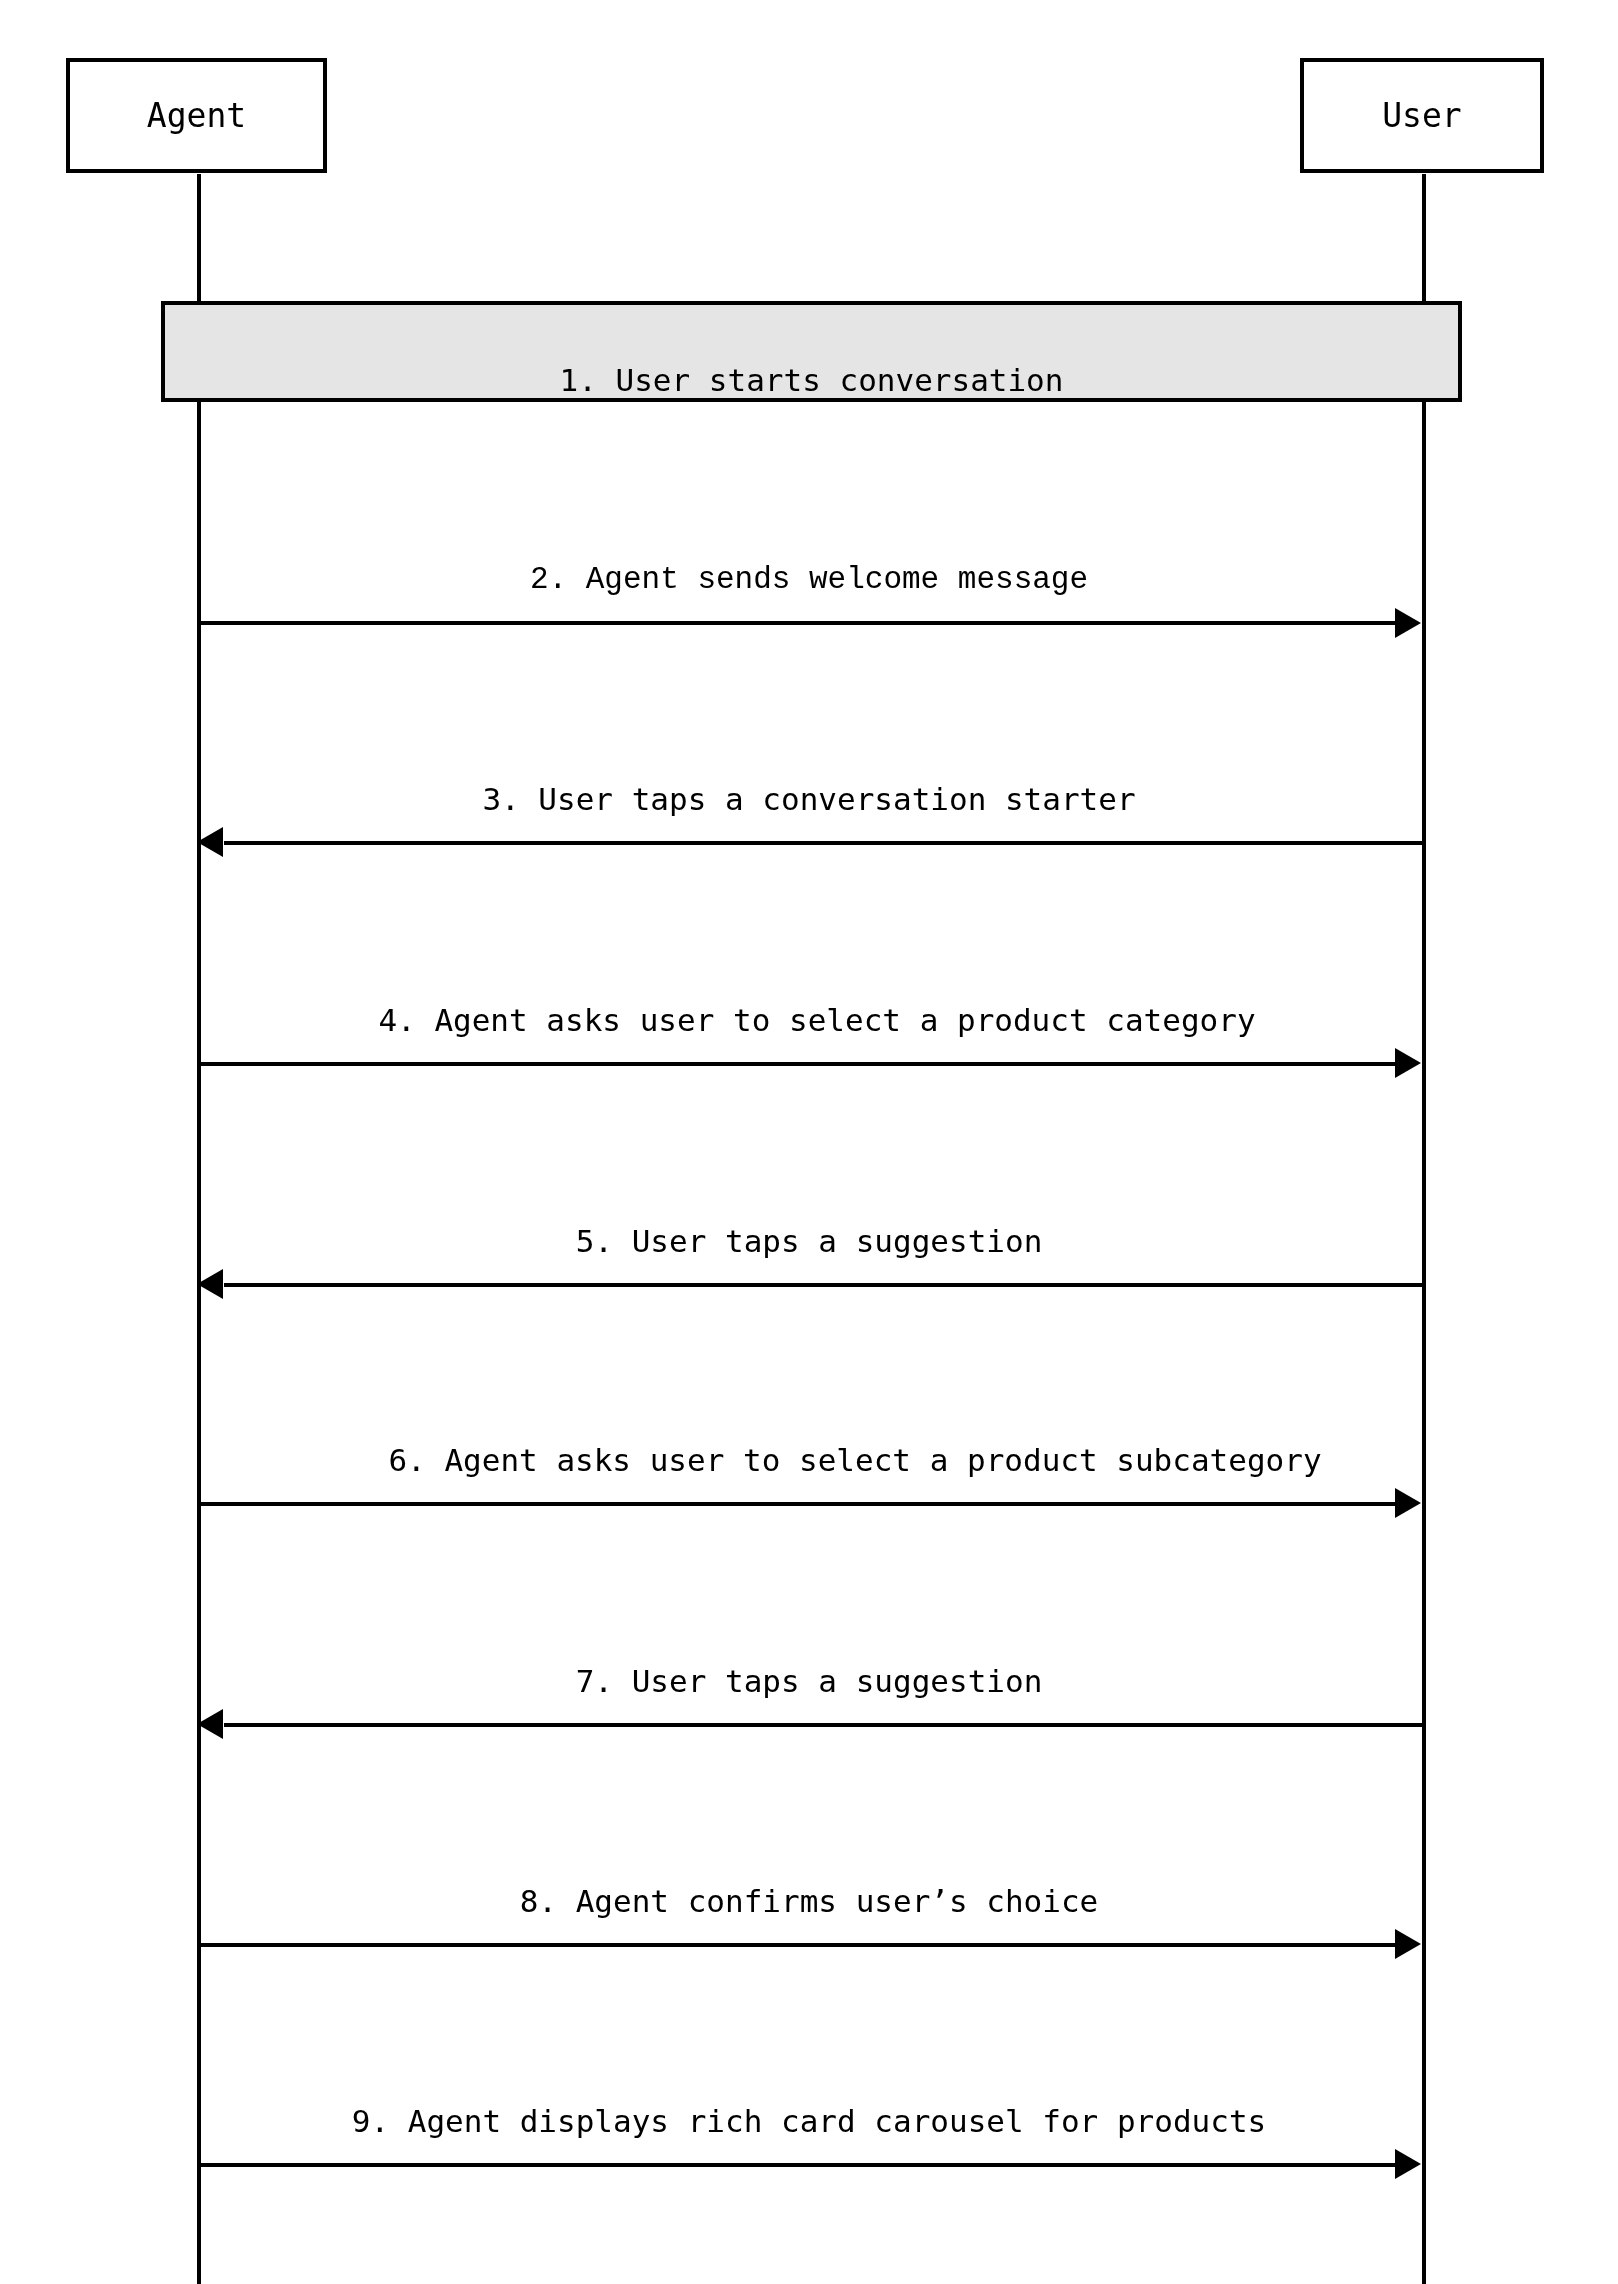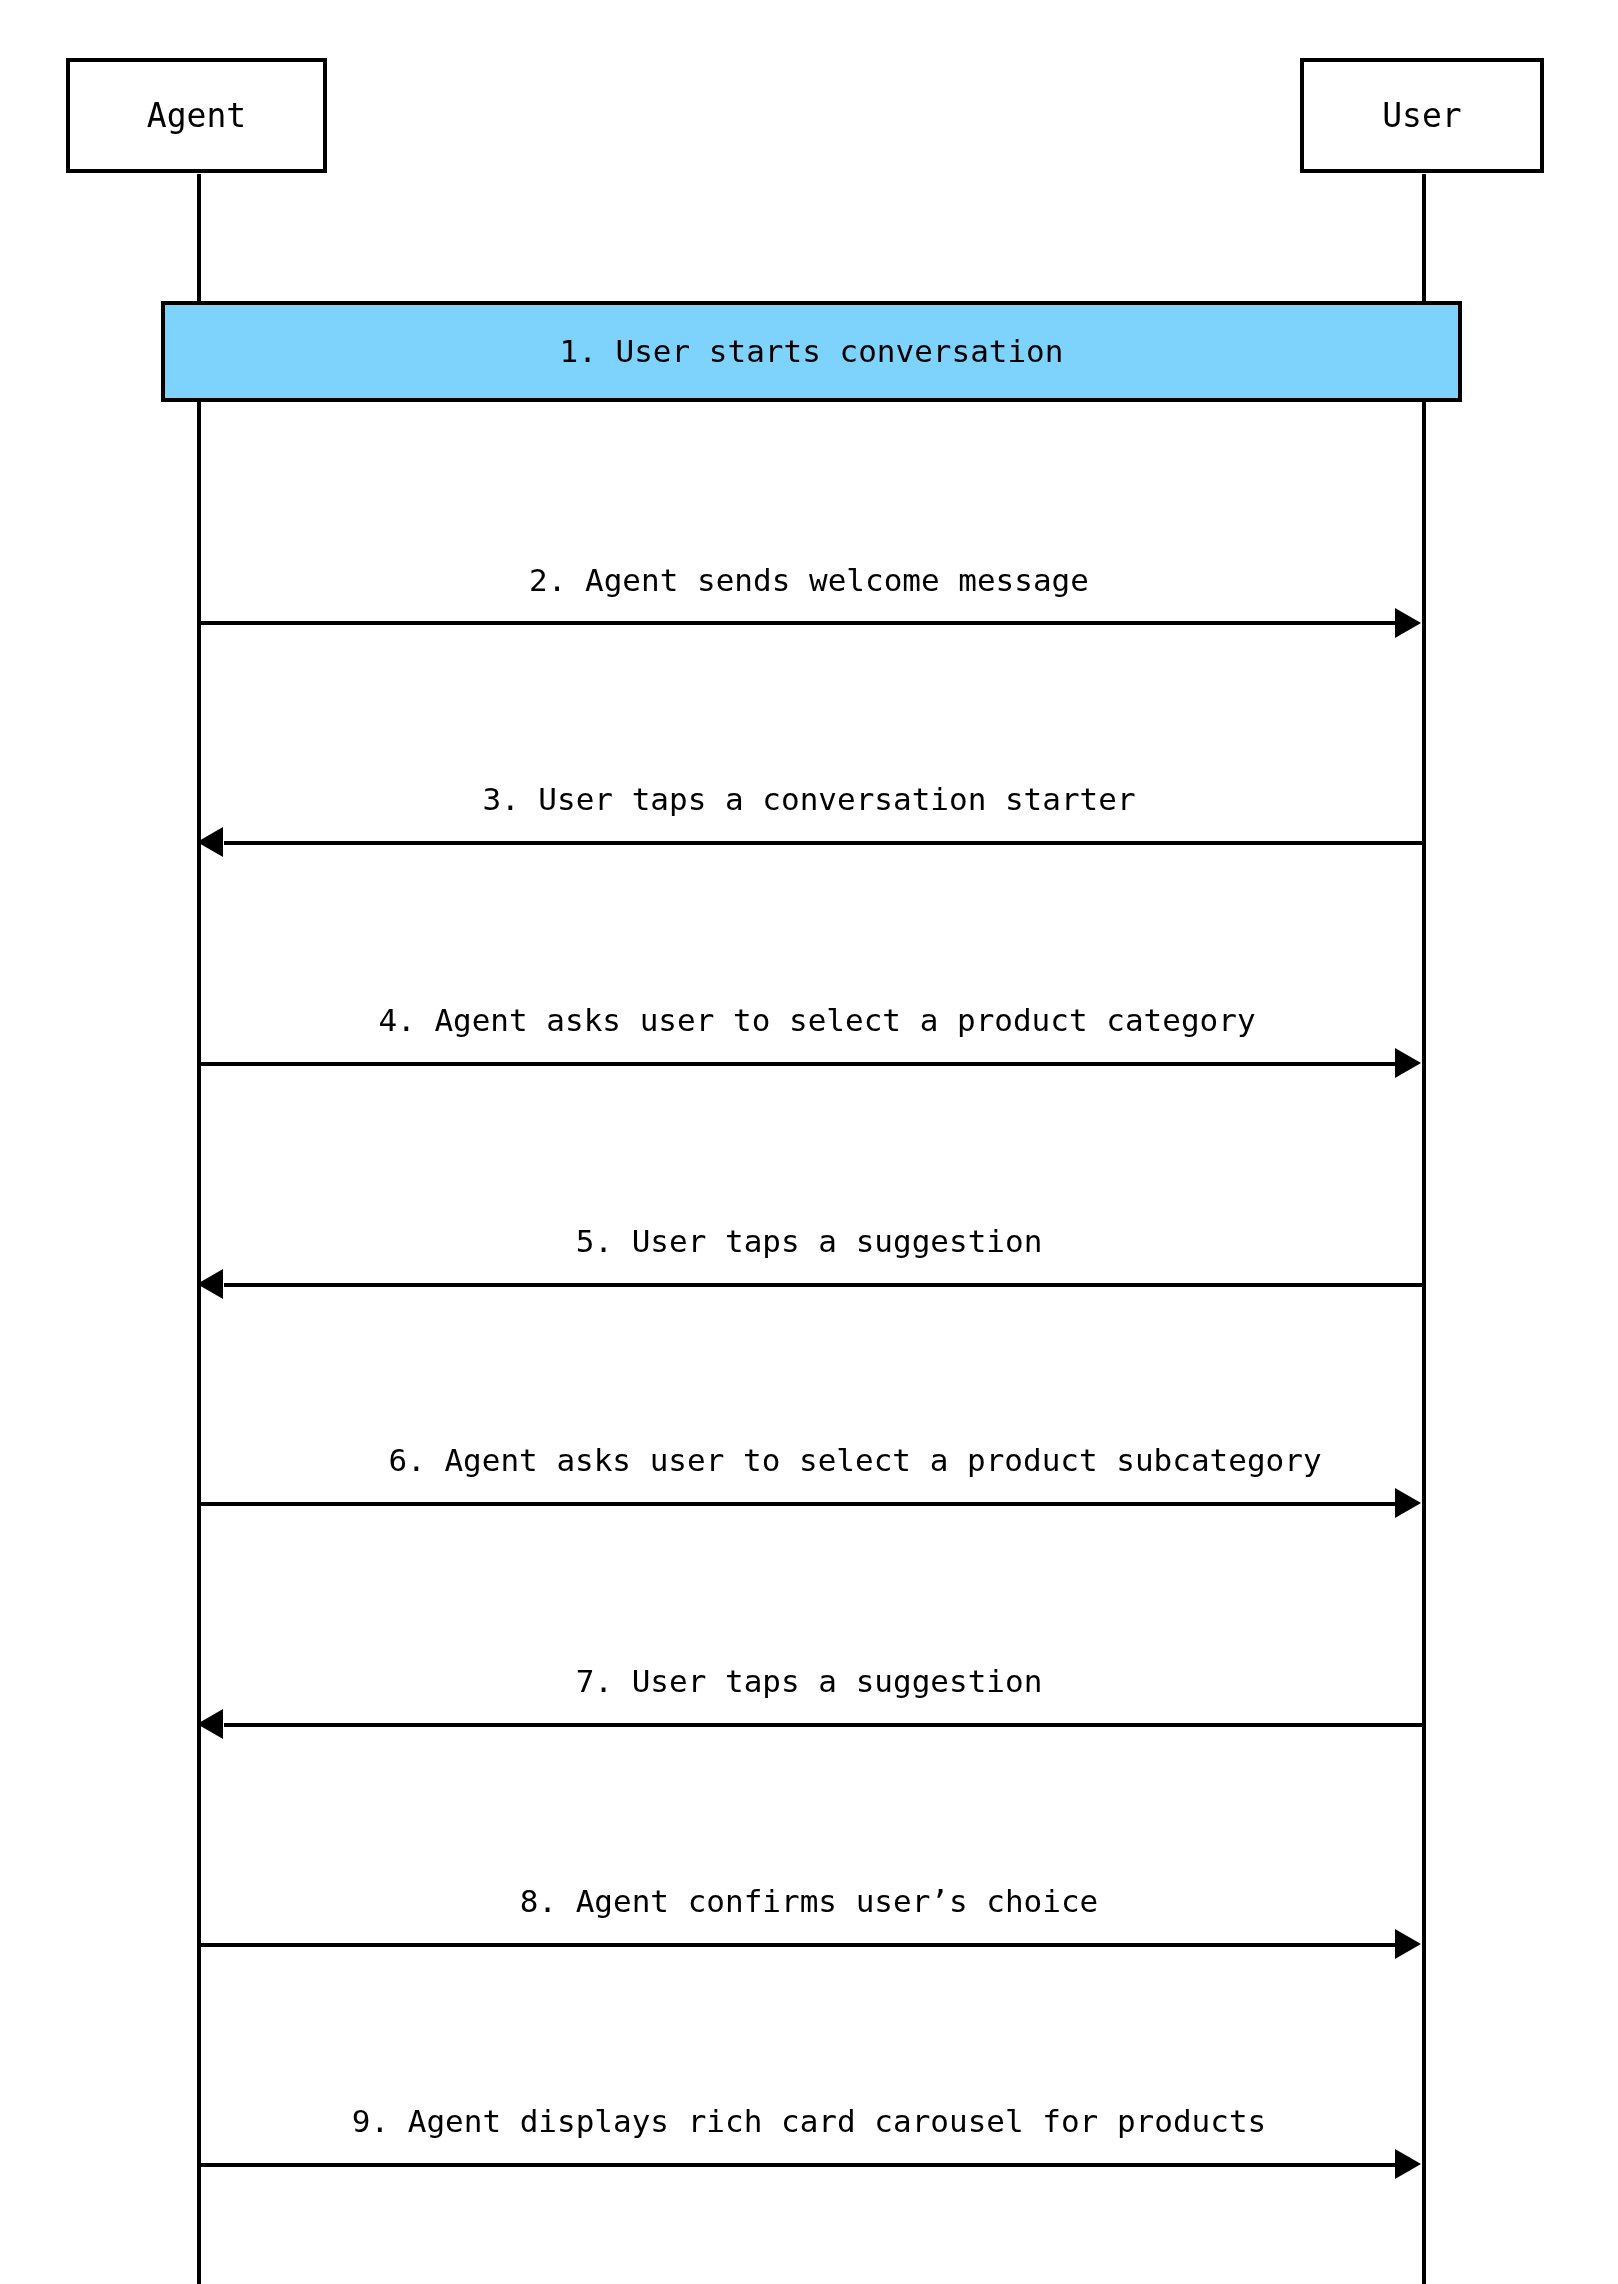--- a/index.html
+++ b/index.html
@@ -43,24 +43,24 @@
   .lifeline {
     position: absolute;
     width: 4.1px;
     background: #000000;
   }
 
   
   .step-box {
     position: absolute;
     box-sizing: border-box;
-    background: #7dd3fc;
+    background: #e5e5e5;
     border: 4.1px solid #000000;
     display: flex;
-    align-items: center;
+    align-items: flex-end;
     justify-content: center;
     z-index: 5;
   }
   .step-box-label {
     font-size: 31px;
     line-height: 1.12;
     white-space: nowrap;
     text-align: center;
     color: #000000;
   }
@@ -114,21 +114,21 @@
     <span class="participant-label">Agent</span>
   </div>
   <div class="participant-box" style="left:1300px; top:58px; width:244px; height:115px;">
     <span class="participant-label">User</span>
   </div>
 
   <div class="step-box" style="left:161px; top:301px; width:1301px; height:101px;">
     <span class="step-box-label">1. User starts conversation</span>
   </div>
 
-  <div class="msg-label" style="left:197px; top:560px; width:1224px;">2. Agent sends welcome message</div>
+  <div class="msg-label" style="left:197px; top:560px; width:1224px;font-family:Liberation Mono, monospace;">2. Agent sends welcome message</div>
   <div class="msg-line" style="left:197px; top:621px; width:1198px;"></div>
   <div class="arrow-head right" style="left:1395px; top:608px;"></div>
 
   <div class="msg-label" style="left:197px; top:779px; width:1224px;">3. User taps a conversation starter</div>
   <div class="msg-line" style="left:224px; top:841px; width:1202px;"></div>
   <div class="arrow-head left" style="left:197px; top:827px;"></div>
 
   <div class="msg-label" style="left:197px; top:1000px; width:1224px;padding-left:8px;">4. Agent asks user to select a product category</div>
   <div class="msg-line" style="left:197px; top:1062px; width:1198px;"></div>
   <div class="arrow-head right" style="left:1395px; top:1048px;"></div>

